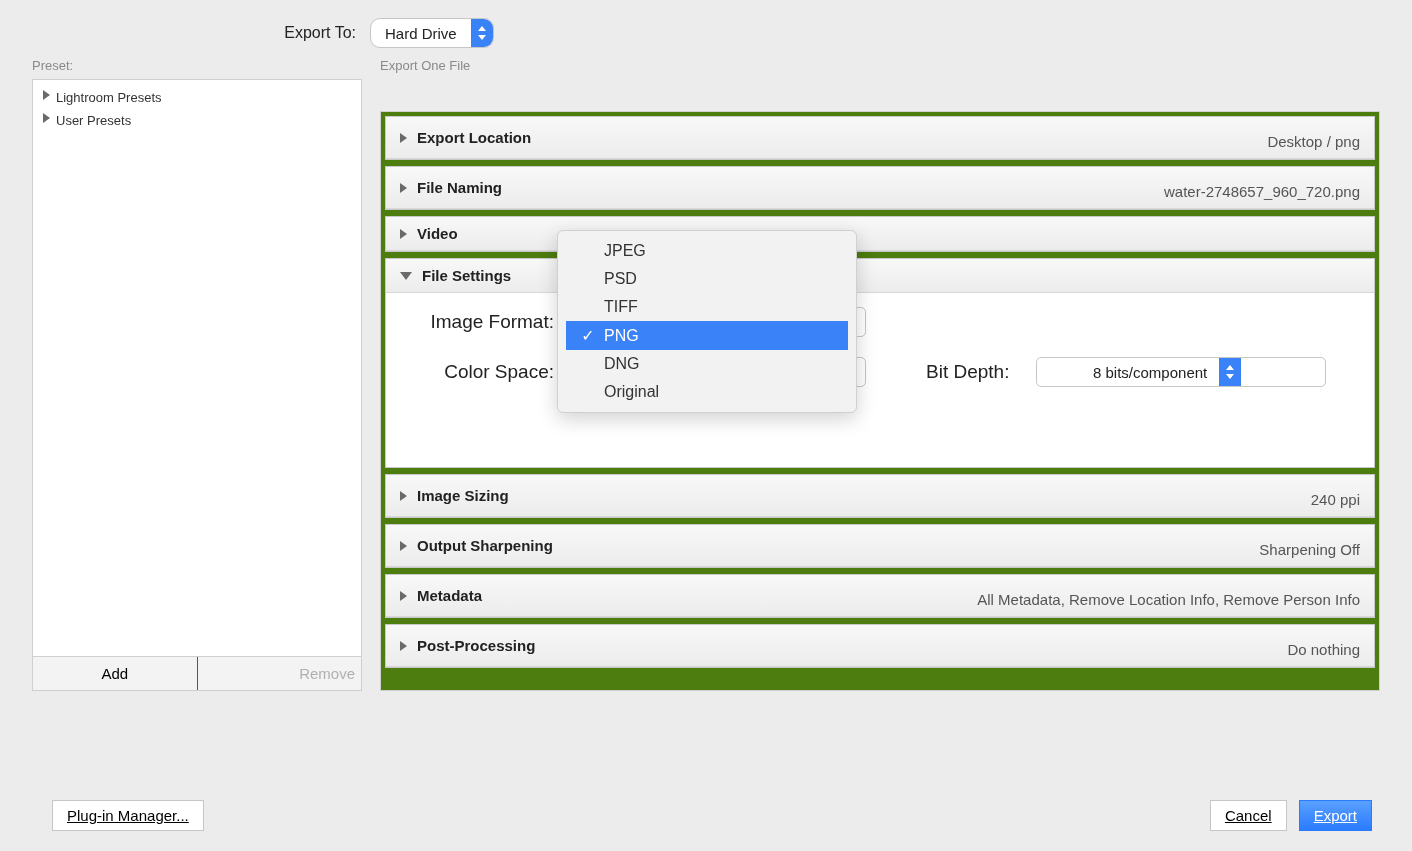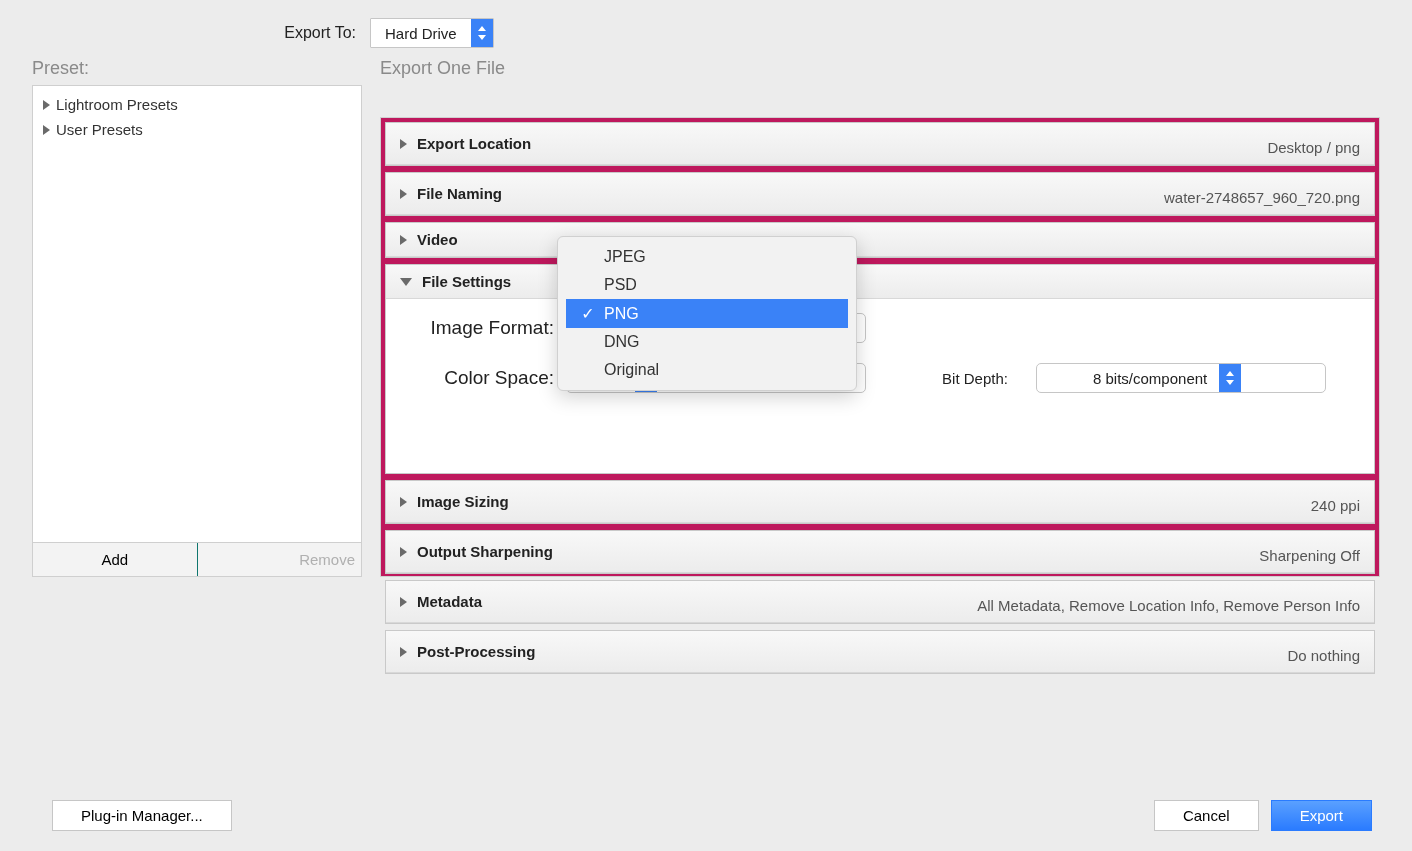--- a/index.html
+++ b/index.html
@@ -24,21 +24,21 @@
     text-align: right;
     padding-right: 14px;
     font-size: 16px;
     color: #222;
   }
   .popup-btn {
     display: inline-flex;
     align-items: center;
     background: #fff;
     border: 1px solid #c6c6c6;
-    border-radius: 1px;
+    border-radius: 10px;
     height: 30px;
     overflow: hidden;
   }
   .popup-btn .popup-text {
     padding: 0 14px;
     font-size: 15px;
   }
   .popup-btn .popup-cap {
     width: 22px;
     height: 100%;
@@ -61,36 +61,35 @@
     flex-direction: column;
   }
   .col-right {
     flex: 1;
     display: flex;
     flex-direction: column;
     gap: 32px;
   }
   .section-label {
     color: #8a8a8a;
-    font-size: 18px;
+    font-size: 13px;
     margin-bottom: 6px;
   }
   .preset-list {
     background: #fff;
     border: 1px solid #cfcfcf;
     flex: 1;
     height: 620px;
     padding: 6px 4px;
   }
   .preset-item {
     display: flex;
-    align-items: center;
     gap: 6px;
     padding: 4px 6px;
-    font-size: 15px;
+    font-size: 13px;
     color: #333;
   }
   .tri-right {
     display: inline-block;
     width: 0; height: 0;
     border-top: 5px solid transparent;
     border-bottom: 5px solid transparent;
     border-left: 7px solid #6a6a6a;
   }
   .tri-down {
@@ -116,24 +115,24 @@
   }
   .preset-buttons button + button {
     border-left: 1px solid #0f766e;
     text-align: right;
   }
   .preset-buttons button.disabled {
     color: #b0b0b0;
     cursor: default;
   }
   .panel-stack {
-    background: #be185d;
+    background: #4d7c0f;
     border: 1px solid #d0d0d0;
     padding: 4px;
-    height: 460px;
+    height: 580px;
     overflow: visible;
     position: relative;
   }
   .panel {
     border: 1px solid #c9c9c9;
     margin-bottom: 6px;
     background: #fff;
   }
   .panel-header {
     display: flex;
@@ -166,23 +165,23 @@
   }
   .field-label {
     width: 160px;
     text-align: right;
     padding-right: 12px;
     font-size: 19px;
     color: #222;
   }
   .field-label2 {
     width: 110px;
-    text-align: center;
+    text-align: left;
     padding-right: 12px;
-    font-size: 15px;
+    font-size: 19px;
     color: #222;
   }
   .select-widget {
     display: inline-flex;
     align-items: stretch;
     border: 1px solid #c6c6c6;
     border-radius: 5px;
     background: #fff;
     height: 30px;
     overflow: hidden;
@@ -232,24 +231,25 @@
     left: 0; right: 0;
     display: flex;
     align-items: center;
     padding: 0 40px;
   }
   .footer .spacer { flex: 1; }
   .mac-btn {
     background: #fff;
     border: 1px solid #c6c6c6;
     border-radius: 0;
-    padding: 6px 28px;
+    padding: 6px 14px;
     font-size: 15px;
     cursor: pointer;
     margin-left: 12px;
+    text-decoration: underline;
   }
   .mac-btn.primary {
     background: linear-gradient(#5aa0ff, #2a7bff);
     color: #fff;
     border: 1px solid #2a7bff;
     font-weight: 500;
   }
 </style>
 </head>
 <body>
@@ -408,20 +408,24 @@
       <div class="dropdown-menu" id="format-menu" style="left:176px; top:118px; width:300px;">
 
       <div class="dd-item">
             <span class="dd-check"></span>
             <span>JPEG</span>
           </div>
           <div class="dd-item">
             <span class="dd-check"></span>
             <span>PSD</span>
           </div>
+          <div class="dd-item">
+            <span class="dd-check"></span>
+            <span>TIFF</span>
+          </div>
           <div class="dd-item selected">
             <span class="dd-check">✓</span>
             <span>PNG</span>
           </div>
           <div class="dd-item">
             <span class="dd-check"></span>
             <span>DNG</span>
           </div>
           <div class="dd-item">
             <span class="dd-check"></span>

